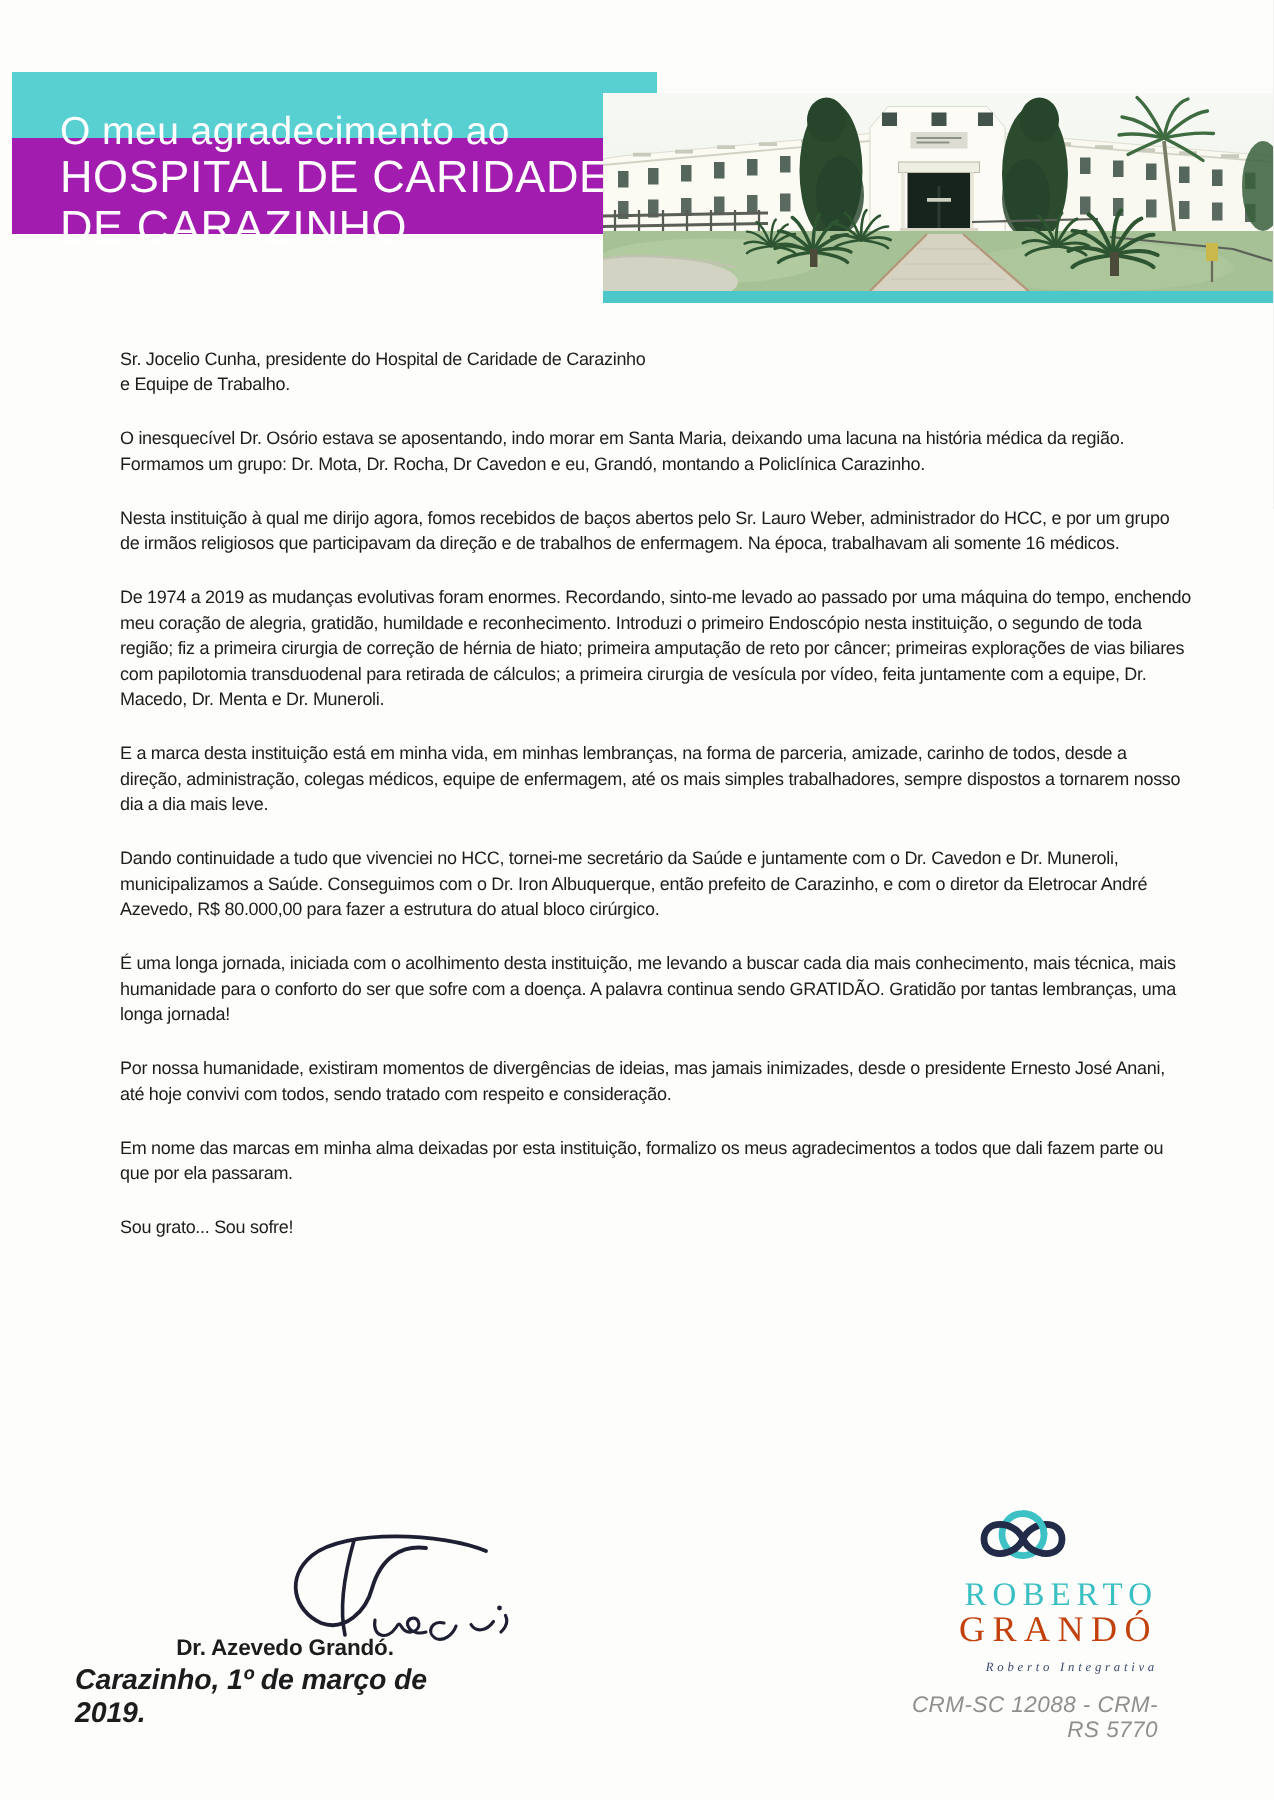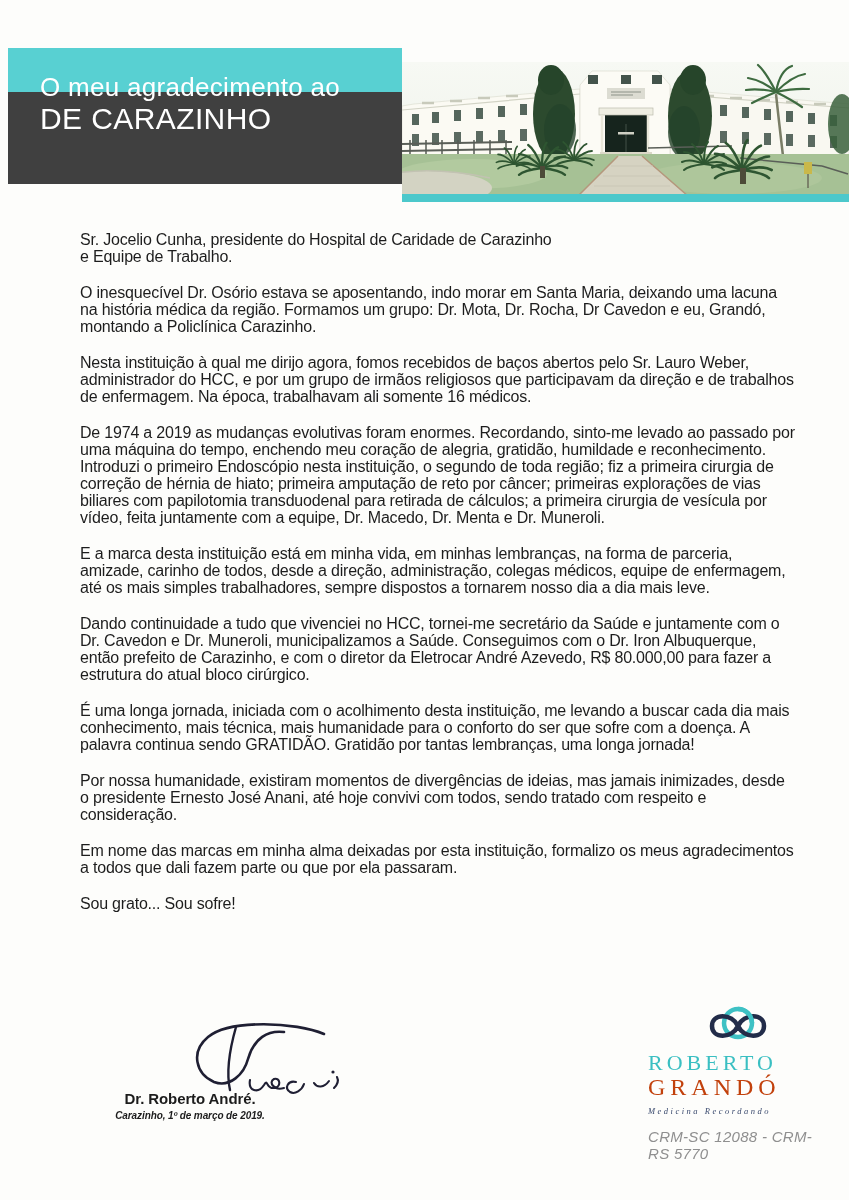--- a/index.html
+++ b/index.html
@@ -3,22 +3,23 @@
 <meta charset="utf-8">
 <style>
   html,body{margin:0;padding:0;background:#e8e8e6;}
   .page{
     position:relative; width:849px; height:1200px; margin:0 auto;
     background:#fdfdfb; overflow:hidden;
     font-family:"Liberation Sans", sans-serif; color:#1e1e1e;
   }
   
   .band{
-    position:absolute; left:8px; top:48px; width:394px; height:136px;
-    background:#404040;
+    position:absolute; left:8px; top:48px; width:394px; height:108px;
+    background:#a21caf;
+    padding-left:36px;
   }
   .band-top{
     position:absolute; left:0; top:0; width:100%; height:44px;
     background:#58d0d2;
   }
   .band-title{
     position:absolute; left:32px; top:24px; color:#ffffff;
   }
   .band-title .t1{
     font-size:26px; line-height:30px; letter-spacing:.3px; font-weight:400;
@@ -30,41 +31,41 @@
     position:absolute; left:402px; top:62px; width:447px; height:134px;
   }
   .photo svg{display:block;}
   .photo-strip{
     position:absolute; left:402px; top:194px; width:447px; height:8px;
     background:#4cc8cb;
   }
   
   .letter-body{
     position:absolute; left:80px; top:231px; width:715px;
-    font-size:16px; line-height:17px; letter-spacing:-0.2px; color:#1d1d1d;
+    font-size:12px; line-height:17px; letter-spacing:-0.2px; color:#1d1d1d;
   }
   .letter-body p{margin:0 0 19px 0;}
   .recipient{white-space:pre-line;}
   
   .signature-scrawl{
     position:absolute; left:126px; top:1022px; width:215px; height:78px;
   }
   .sig-name{
     position:absolute; left:60px; top:1090px; width:260px;
     text-align:center; font-size:15px; font-weight:700; color:#1c1c1c;
     letter-spacing:-0.1px;
   }
   .sig-date{
     position:absolute; left:50px; top:1110px; width:280px;
-    text-align:center; font-size:10px; font-style:italic; font-weight:700;
+    text-align:left; font-size:19px; font-style:italic; font-weight:700;
     color:#1c1c1c; letter-spacing:-0.1px;
   }
   
   .logo{
-    position:absolute; left:648px; top:1004px; width:180px; text-align:left;
+    position:absolute; left:592px; top:1004px; width:180px; text-align:right;
   }
   .logo-symbol{display:block; margin:0 auto;}
   .logo-name1{
     font-family:"Liberation Serif", serif; color:#3abfc2;
     font-size:22px; line-height:24px; letter-spacing:4px; margin-top:5px;
     font-weight:400;
   }
   .logo-name2{
     font-family:"Liberation Serif", serif; color:#c2410c;
     font-size:24px; line-height:25px; letter-spacing:5px; font-weight:400;
@@ -79,20 +80,21 @@
 </style>
 </head>
 <body>
 
 <div class="page">
 
   <div class="band">
     <div class="band-top"></div>
     <div class="band-title">
       <div class="t1">O meu agradecimento ao</div>
+      <div class="t2">HOSPITAL DE CARIDADE</div>
       <div class="t3">DE CARAZINHO</div>
     </div>
   </div>
 
   <div class="photo">
     <svg width="447" height="134" viewBox="0 0 447 134" xmlns="http://www.w3.org/2000/svg">
       <defs>
         <linearGradient id="sky" x1="0" y1="0" x2="0" y2="1">
           <stop offset="0" stop-color="#f7f9f4"></stop>
             <stop offset="1" stop-color="#edf1e8"></stop>
@@ -239,28 +241,28 @@
     <g stroke="#1f1f33" fill="none" stroke-linecap="round">
       <path d="M198,12 C170,0 104,-3 82,15 C64,30 70,52 88,60 C104,66 118,52 122,37 C128,16 142,8 158,10" stroke-width="2.6"></path>
       <path d="M110,5 C104,26 100,50 104,68" stroke-width="2.4"></path>
       <path d="M124,58 C122,69 132,72 138,63 C142,56 140,67 148,66 C156,65 154,55 148,57 C142,60 148,69 158,66" stroke-width="2.1"></path>
       <path d="M170,60 C162,58 158,66 164,70 C169,73 176,68 178,62" stroke-width="2.1"></path>
       <path d="M188,61 C191,66 198,66 203,59" stroke-width="2.1"></path>
       <path d="M211,55 C213,59 211,63 208,66" stroke-width="2.1"></path>
     </g>
     <circle cx="207" cy="50" r="1.6" fill="#1f1f33"></circle>
   </svg>
-  <div class="sig-name">Dr. Roberto André.</div>
+  <div class="sig-name">Dr. Azevedo Grandó.</div>
   <div class="sig-date">Carazinho, 1º de março de 2019.</div>
 
   <div class="logo">
     <svg class="logo-symbol" width="70" height="42" viewBox="0 0 70 42" xmlns="http://www.w3.org/2000/svg">
       <circle cx="35" cy="19" r="14" stroke="#3ec1c4" stroke-width="4.5" fill="none"></circle>
       <path d="M35,22 C29,9 9,9 9,22 C9,35 29,35 35,22 C41,9 61,9 61,22 C61,35 41,35 35,22" stroke="#222c49" stroke-width="4.5" fill="none" stroke-linejoin="round"></path>
       <path d="M35,5 A14,14 0 0 1 49,19" stroke="#3ec1c4" stroke-width="4.5" fill="none"></path>
     </svg>
     <div class="logo-name1">ROBERTO</div>
     <div class="logo-name2">GRANDÓ</div>
-    <div class="logo-tagline">Medicina Recordando</div>
+    <div class="logo-tagline">Roberto Integrativa</div>
     <div class="logo-crm">CRM-SC 12088 - CRM-RS 5770</div>
   </div>
 
 </div>
 
 </body></html>

